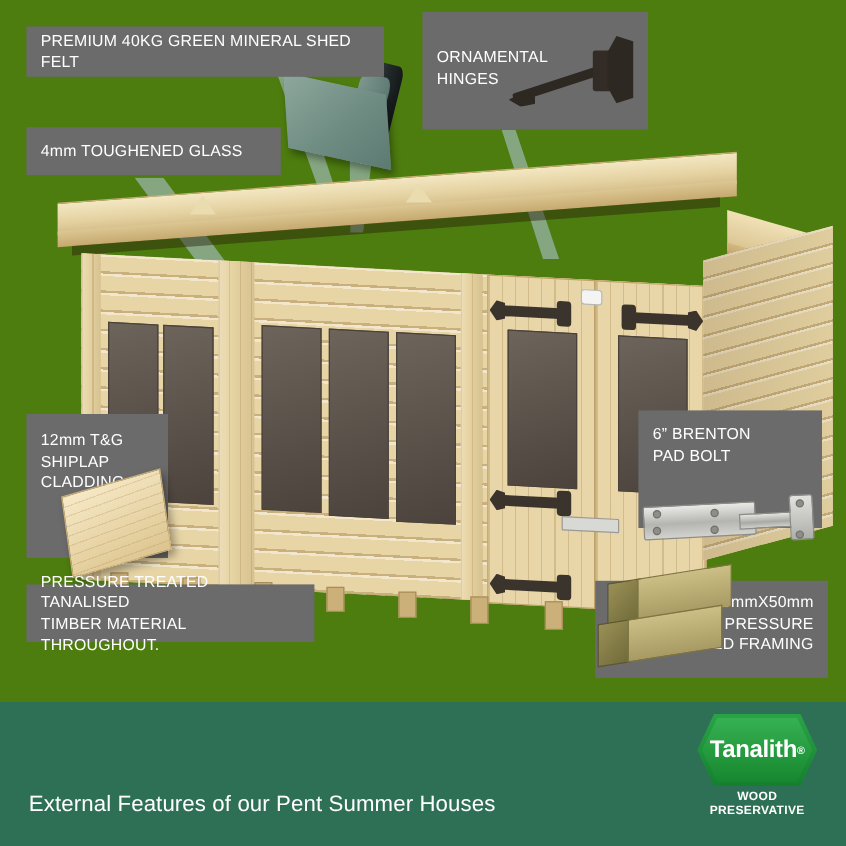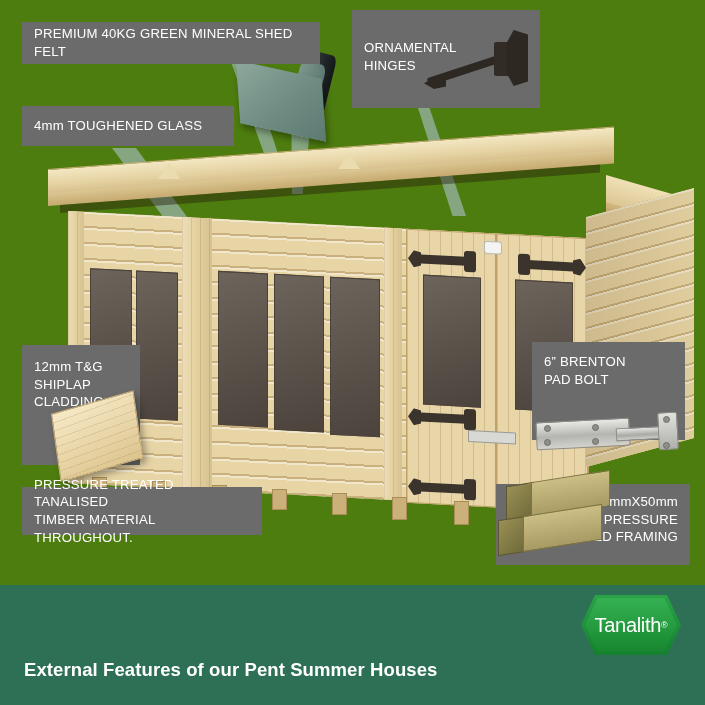--- a/index.html
+++ b/index.html
@@ -196,34 +196,34 @@
     background:linear-gradient(135deg,#9a8f56,#6f6a39);border:1px solid #5d5730;}
   .batten .side{position:absolute;left:25px;top:0;right:0;height:100%;
     background:linear-gradient(180deg,#cbbf86,#a79a62);border:1px solid #7e7442;}
 
   
   #footer{position:absolute;left:0;bottom:0;width:705px;height:120px;background:#2e7055;}
   #footer-inner{position:relative;width:100%;height:100%;}
   #footer-title{position:absolute;left:24px;top:22px;color:#ffffff;
     font-size:42px;font-weight:700;letter-spacing:-.6px;line-height:1;}
   #footer-sub{position:absolute;left:24px;top:74px;color:#ffffff;
-    font-size:18.5px;font-weight:700;letter-spacing:.1px;}
+    font-size:18.5px;font-weight:400;letter-spacing:.1px;}
 
   
   #logo{position:absolute;right:18px;top:8px;width:112px;height:100px;}
   #logo-hex{position:absolute;left:6px;top:2px;width:100px;height:60px;
     background:linear-gradient(180deg,#2aa347,#14802f);
     clip-path:polygon(14% 0,86% 0,100% 50%,86% 100%,14% 100%,0 50%);
     border-radius:6px;}
   #logo-hex-inner{position:absolute;left:10px;top:5px;width:92px;height:54px;
     clip-path:polygon(14% 0,86% 0,100% 50%,86% 100%,14% 100%,0 50%);
     background:linear-gradient(180deg,#35b152,#17872f);}
   #logo-word{position:absolute;left:10px;top:5px;width:92px;height:54px;
     display:flex;align-items:center;justify-content:center;
-    color:#ffffff;font-size:20px;font-weight:400;letter-spacing:-.3px;}
+    color:#ffffff;font-size:20px;font-weight:700;letter-spacing:-.3px;}
   #logo-word sup{font-size:9px;vertical-align:super;}
   #logo-sub{position:absolute;left:0;top:66px;width:112px;text-align:center;
     color:#ffffff;font-size:10px;font-weight:700;letter-spacing:.3px;}
 </style>
 </head>
 <body>
 
 <div id="page">
 
   <div id="stage">
@@ -381,17 +381,18 @@
     <div id="footer-inner">
       <div id="footer-sub">External Features of our Pent Summer Houses</div>
 
       <div id="logo">
         <div id="logo-hex"></div>
         <div id="logo-hex-inner"></div>
         <div id="logo-word">
           <span>Tanalith</span>
             <sup>®</sup>
         </div>
+        <div id="logo-sub">WOOD PRESERVATIVE</div>
       </div>
     </div>
   </div>
 
 </div>
 
 </body></html>

